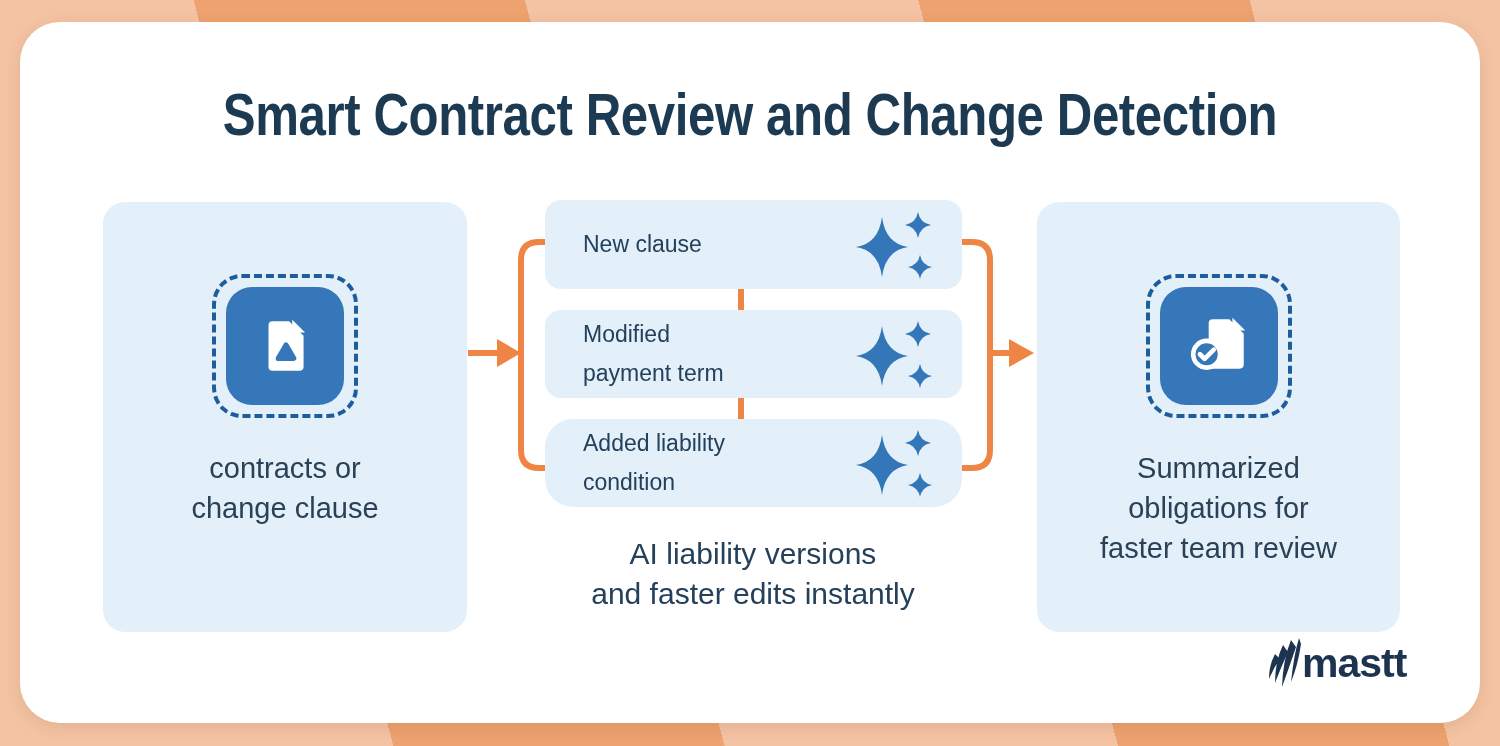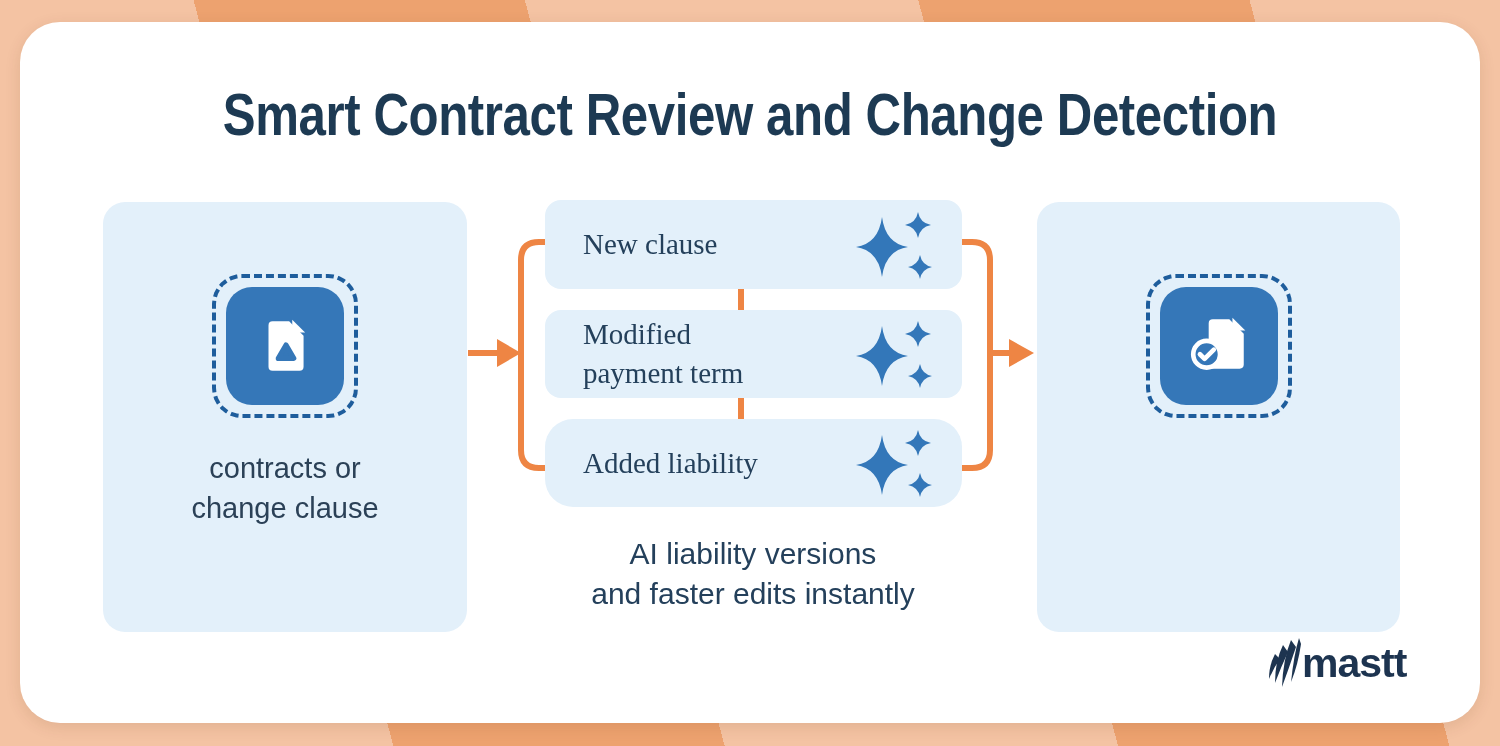--- a/index.html
+++ b/index.html
@@ -37,21 +37,21 @@
     font-size:29px;line-height:40px;color:#2b4157;
   }
   .mid-box{
     position:absolute;left:545px;width:417px;background:#e3f0fa;border-radius:16px;
     box-sizing:border-box;display:flex;align-items:center;justify-content:space-between;
     padding:0 28px 0 38px;
   }
   .mid-box.b1{top:200px;height:89px;}
   .mid-box.b2{top:310px;height:88px;}
   .mid-box.b3{top:419px;height:88px;border-radius:28px;}
-  .mid-text{font-size:29px;line-height:39px;color:#24405b;font-family:Liberation Serif, serif;}
+  .mid-text{font-size:23px;line-height:39px;color:#24405b;}
   .caption{
     position:absolute;left:503px;top:534px;width:500px;text-align:center;
     font-size:30px;line-height:40px;color:#24405b;
   }
   .connectors{position:absolute;left:0;top:0;pointer-events:none;}
   .logo{
     position:absolute;left:1266px;top:638px;height:50px;
     display:flex;align-items:center;
   }
   .logo-text{font-size:41px;font-weight:bold;color:#1d3450;letter-spacing:-1px;}
@@ -115,20 +115,21 @@
       <path d="M28 10 Q31.5 36.5 54 40 Q31.5 43.5 28 70 Q24.5 43.5 2 40 Q24.5 36.5 28 10 Z"></path>
       <path d="M64 5 Q66 16 77 18 Q66 20 64 31 Q62 20 51 18 Q62 16 64 5 Z"></path>
       <path d="M66 48 Q68 58 78 60 Q68 62 66 72 Q64 62 54 60 Q64 58 66 48 Z"></path>
     </g>
   </svg>
 </div>
 
 <div class="mid-box b3">
   <div class="mid-text">
     <div>Added liability</div>
+    <div>condition</div>
   </div>
   <svg width="80" height="76" viewBox="0 0 80 76">
     <g fill="#3377b9">
       <path d="M28 10 Q31.5 36.5 54 40 Q31.5 43.5 28 70 Q24.5 43.5 2 40 Q24.5 36.5 28 10 Z"></path>
       <path d="M64 5 Q66 16 77 18 Q66 20 64 31 Q62 20 51 18 Q62 16 64 5 Z"></path>
       <path d="M66 48 Q68 58 78 60 Q68 62 66 72 Q64 62 54 60 Q64 58 66 48 Z"></path>
     </g>
   </svg>
 </div>
 
@@ -141,20 +142,25 @@
   <div class="icon-frame">
     <div class="icon-tile">
       <svg width="66" height="66" viewBox="0 0 64 64">
         <path d="M22 6 H42 L56 20 V50 Q56 54 52 54 H26 Q22 54 22 50 V10 Q22 6 26 6 Z" fill="#ffffff"></path>
         <path d="M45 4.5 L57.5 17 H47 Q45 17 45 15 Z" fill="#ffffff"></path>
         <circle cx="20" cy="40" r="13" fill="#3577b8" stroke="#ffffff" stroke-width="4.5"></circle>
         <path d="M13.5 40 L18 44.5 L27 35.5" fill="none" stroke="#ffffff" stroke-width="4.5" stroke-linecap="round" stroke-linejoin="round"></path>
       </svg>
     </div>
   </div>
+  <div class="panel-label">
+    <div>Summarized</div>
+    <div>obligations for</div>
+    <div>faster team review</div>
+  </div>
 </div>
 
 <div class="logo">
   <svg width="36" height="50" viewBox="0 0 34 50">
     <g fill="#1d3450">
       <path d="M8 16 Q2 27 2 41 Q7 29 13 21 Q10 18 8 16 Z"></path>
       <path d="M16 7 Q8 23 8 45 Q14 29 21 14 Q18 10 16 7 Z"></path>
       <path d="M24 2 Q16 21 15 49 Q22 30 29 9 Q26 5 24 2 Z"></path>
       <path d="M32 0 Q27 16 24 44 Q31 27 34 6 Q33 3 32 0 Z"></path>
     </g>

